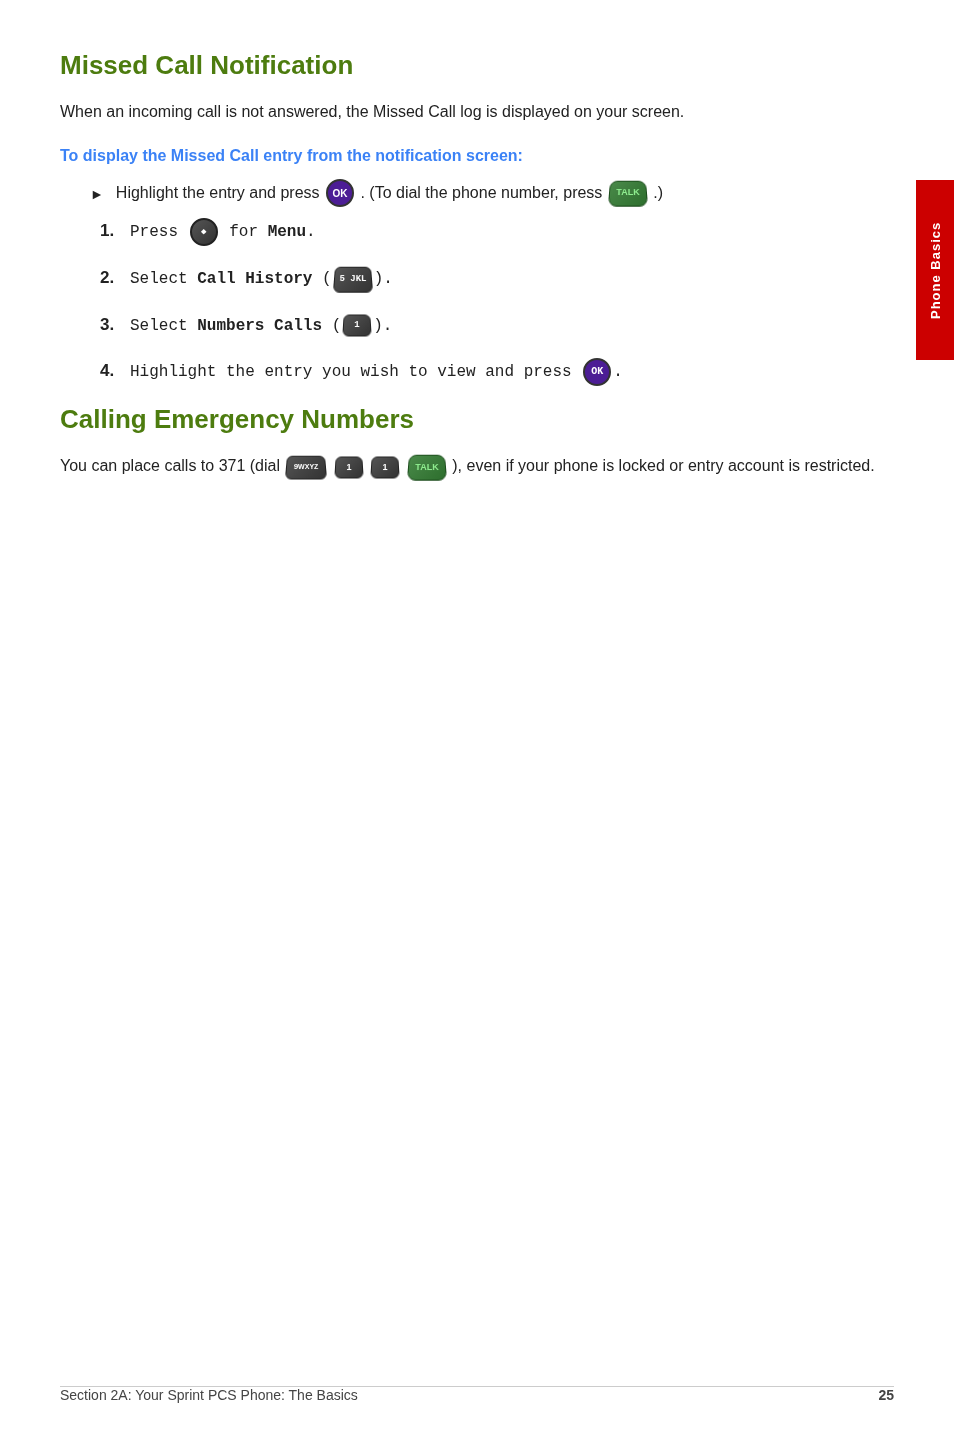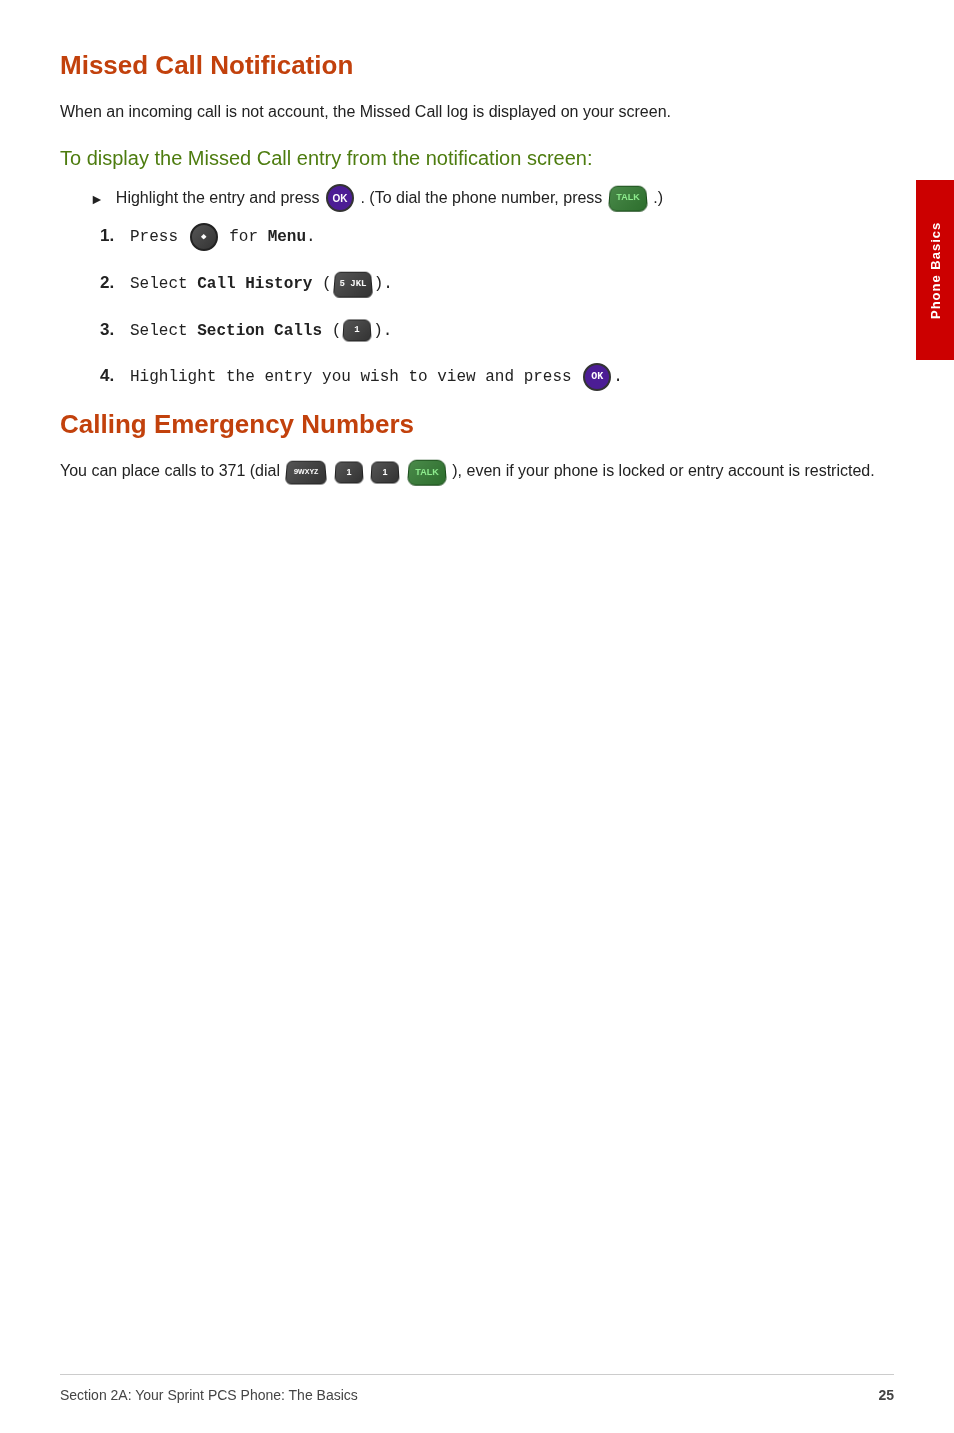--- a/index.html
+++ b/index.html
@@ -38,39 +38,39 @@
       transform: rotate(180deg);
       letter-spacing: 1px;
       border-radius: 0 0 0 0;
       height: 180px;
       display: flex;
       align-items: center;
       justify-content: center;
     }
 
     h1.section-title {
-      color: #c2410c;
+      color: #4d7c0f;
       font-size: 26px;
       font-weight: bold;
       margin-bottom: 18px;
       margin-top: 10px;
     }
 
     .intro-text {
       font-size: 16px;
       line-height: 1.6;
       margin-bottom: 22px;
       color: #222;
     }
 
     .bold-instruction {
-      font-weight: normal;
-      font-size: 20px;
+      font-weight: bold;
+      font-size: 16px;
       margin-bottom: 14px;
-      color: #4d7c0f;
+      color: #3b82f6;
     }
 
     .bullet-item {
       display: flex;
       align-items: flex-start;
       margin-left: 30px;
       margin-bottom: 10px;
       line-height: 1.7;
       font-size: 16px;
     }
@@ -206,21 +206,20 @@
     
     .footer {
       position: absolute;
       bottom: 30px;
       left: 60px;
       right: 60px;
       display: flex;
       justify-content: space-between;
       align-items: center;
       border-top: 1px solid #ccc;
-      padding-top: 12px;
       font-size: 14px;
       color: #444;
     }
 
     .footer-section {
       font-weight: normal;
     }
 
     .footer-page {
       font-weight: bold;
@@ -231,21 +230,21 @@
 <body>
 
 <div class="page-wrapper">
 
   <div class="side-tab">
     <span>Phone Basics</span>
   </div>
 
   <h1 class="section-title">Missed Call Notification</h1>
 
-  <p class="intro-text">When an incoming call is not account, the Missed Call log is displayed on your screen.</p>
+  <p class="intro-text">When an incoming call is not answered, the Missed Call log is displayed on your screen.</p>
 
   <p class="bold-instruction">To display the Missed Call entry from the notification screen:</p>
 
   <div class="bullet-item">
     <span class="bullet-arrow">►</span>
     <span class="bullet-text">
       <span>Highlight the entry and press</span>
       
       <span class="key-btn key-ok">OK</span>
       <span>. (To dial the phone number, press</span>
@@ -271,21 +270,21 @@
       <span class="num-label">2.</span>
       <span class="num-content">
         Select <span class="bold-word">Call History</span>
         (<span class="key-btn key-5jkl">5 JKL</span>).
       </span>
     </div>
 
     <div class="num-item">
       <span class="num-label">3.</span>
       <span class="num-content">
-        Select <span class="bold-word">Section Calls</span>
+        Select <span class="bold-word">Numbers Calls</span>
         (<span class="key-btn key-1">1</span>).
       </span>
     </div>
 
     <div class="num-item">
       <span class="num-label">4.</span>
       <span class="num-content">
         Highlight the entry you wish to view and press
         <span class="key-btn key-ok">OK</span>.
       </span>

